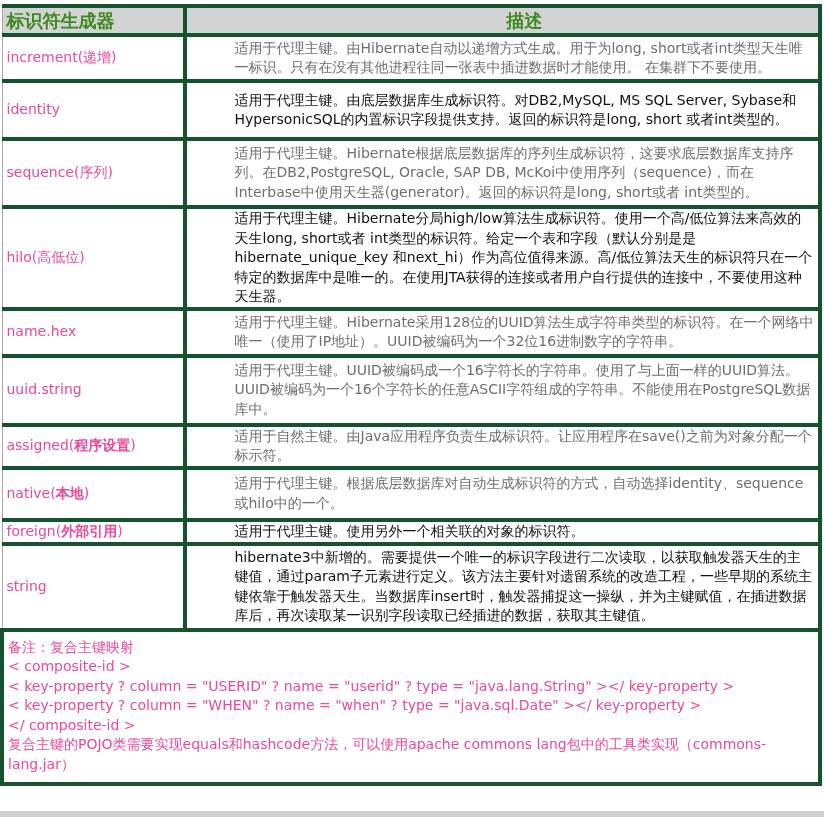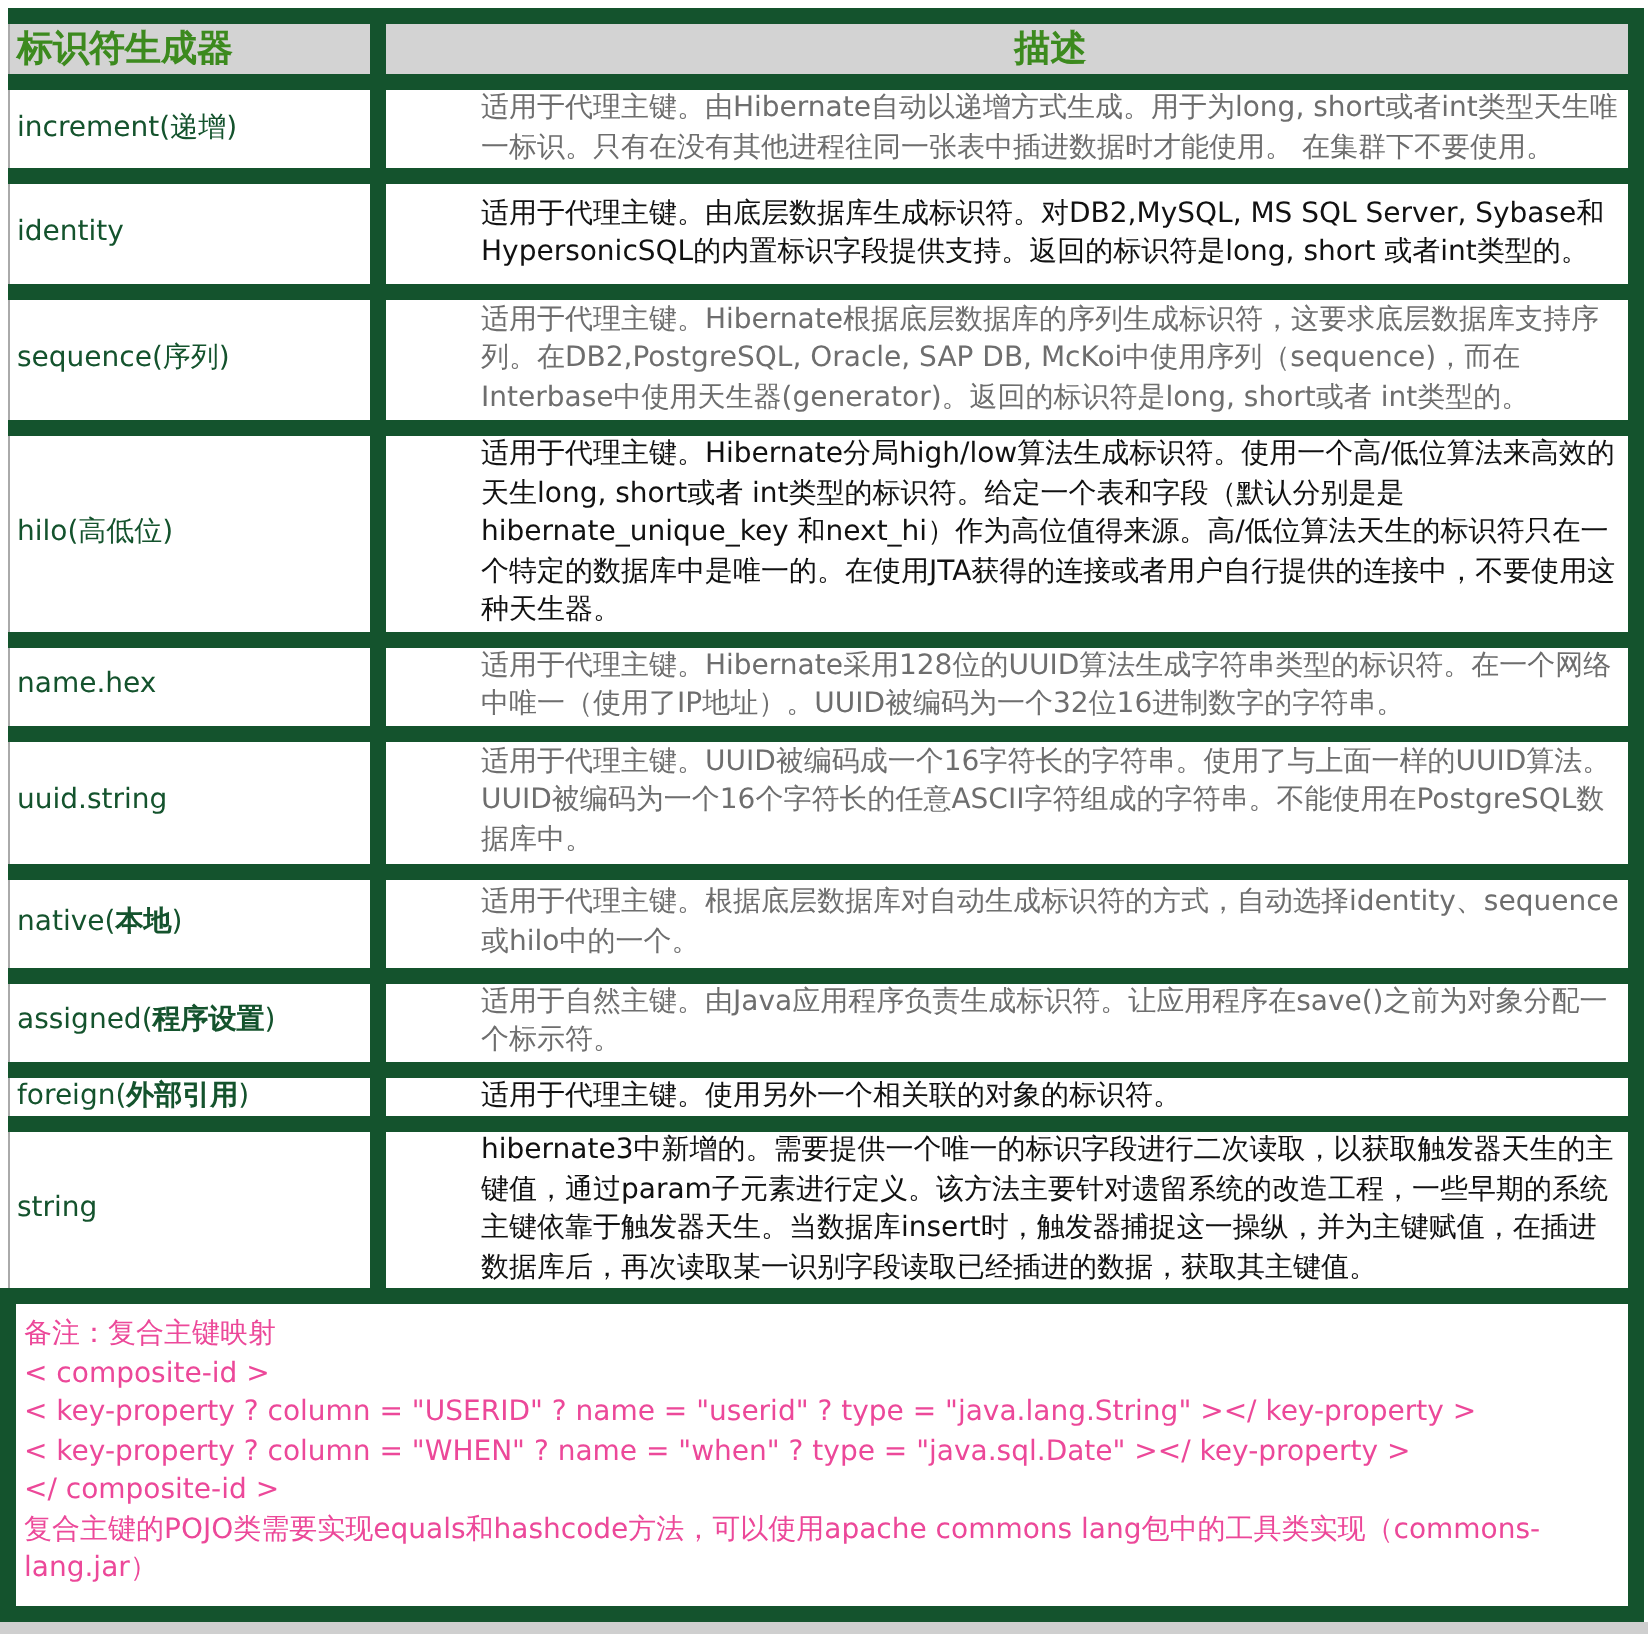--- a/index.html
+++ b/index.html
@@ -1,21 +1,21 @@
 <!DOCTYPE html>
 <html><head>
 <meta charset="utf-8">
 <style>
   html, body { margin: 0; padding: 0; background: #ffffff; }
   body { width: 824px; height: 817px; position: relative; overflow: hidden;
          font-family: "DejaVu Sans", "Liberation Sans", sans-serif; }
   .sheet { position: absolute; left: 0; top: 0; width: 824px; height: 817px; background: #fff; }
   table.gen { position: absolute; left: 0; top: 4px; width: 822px; border-collapse: collapse; table-layout: fixed; }
-  table.gen td { border: 8px solid #14532d; padding: 0 4px; vertical-align: middle; font-size: 14px; line-height: 19.5px; }
-  table.gen td.c1 { width: 172px; border-left: 1px solid #aaa; color: #14532d; white-space: nowrap; }
+  table.gen td { border: 4px solid #14532d; padding: 0 4px; vertical-align: middle; font-size: 14px; line-height: 19.5px; }
+  table.gen td.c1 { width: 172px; border-left: 1px solid #aaa; color: #ec4899; white-space: nowrap; }
   table.gen td.c2 { color: #111; padding-left: 48px; }
   table.gen td.c2.gray { color: #6e6e6e; }
   table.gen tr.head td { background: #d3d3d3; height: 25px; color: #3c8a1e; font-weight: bold; font-size: 18px; }
   table.gen tr.head td.c2 { text-align: center; }
   .cn-bold { font-weight: bold; }
   .note { color: #ec4899; font-size: 14px; line-height: 20.5px; padding: 6px 4px 8px 4px !important; vertical-align: top !important; }
   .note div { white-space: pre-wrap; }
   .bottom-strip { position: absolute; left: 0; top: 811px; width: 824px; height: 6px; background: #cfcfcf; }
 </style>
 </head>
@@ -45,27 +45,27 @@
       <td class="c2">适用于代理主键。Hibernate分局high/low算法生成标识符。使用一个高/低位算法来高效的天生long, short或者 int类型的标识符。给定一个表和字段（默认分别是是hibernate_unique_key 和next_hi）作为高位值得来源。高/低位算法天生的标识符只在一个特定的数据库中是唯一的。在使用JTA获得的连接或者用户自行提供的连接中，不要使用这种天生器。</td>
     </tr>
     <tr style="height:47px">
       <td class="c1">name.hex</td>
       <td class="c2 gray">适用于代理主键。Hibernate采用128位的UUID算法生成字符串类型的标识符。在一个网络中唯一（使用了IP地址）。UUID被编码为一个32位16进制数字的字符串。</td>
     </tr>
     <tr style="height:69px">
       <td class="c1">uuid.string</td>
       <td class="c2 gray">适用于代理主键。UUID被编码成一个16字符长的字符串。使用了与上面一样的UUID算法。UUID被编码为一个16个字符长的任意ASCII字符组成的字符串。不能使用在PostgreSQL数据库中。</td>
     </tr>
+    <tr style="height:37px">
+      <td class="c1"><span>assigned(</span><span class="cn-bold">程序设置</span><span>)</span></td>
+      <td class="c2 gray">适用于自然主键。由Java应用程序负责生成标识符。让应用程序在save()之前为对象分配一个标示符。</td>
+    </tr>
     <tr style="height:52px">
       <td class="c1"><span>native(</span><span class="cn-bold">本地</span><span>)</span></td>
       <td class="c2 gray">适用于代理主键。根据底层数据库对自动生成标识符的方式，自动选择identity、sequence或hilo中的一个。</td>
-    </tr>
-    <tr style="height:37px">
-      <td class="c1"><span>assigned(</span><span class="cn-bold">程序设置</span><span>)</span></td>
-      <td class="c2 gray">适用于自然主键。由Java应用程序负责生成标识符。让应用程序在save()之前为对象分配一个标示符。</td>
     </tr>
     <tr style="height:24px">
       <td class="c1"><span>foreign(</span><span class="cn-bold">外部引用</span><span>)</span></td>
       <td class="c2">适用于代理主键。使用另外一个相关联的对象的标识符。</td>
     </tr>
     <tr style="height:86px">
       <td class="c1">string</td>
       <td class="c2">hibernate3中新增的。需要提供一个唯一的标识字段进行二次读取，以获取触发器天生的主键值，通过param子元素进行定义。该方法主要针对遗留系统的改造工程，一些早期的系统主键依靠于触发器天生。当数据库insert时，触发器捕捉这一操纵，并为主键赋值，在插进数据库后，再次读取某一识别字段读取已经插进的数据，获取其主键值。</td>
     </tr>
     <tr>

